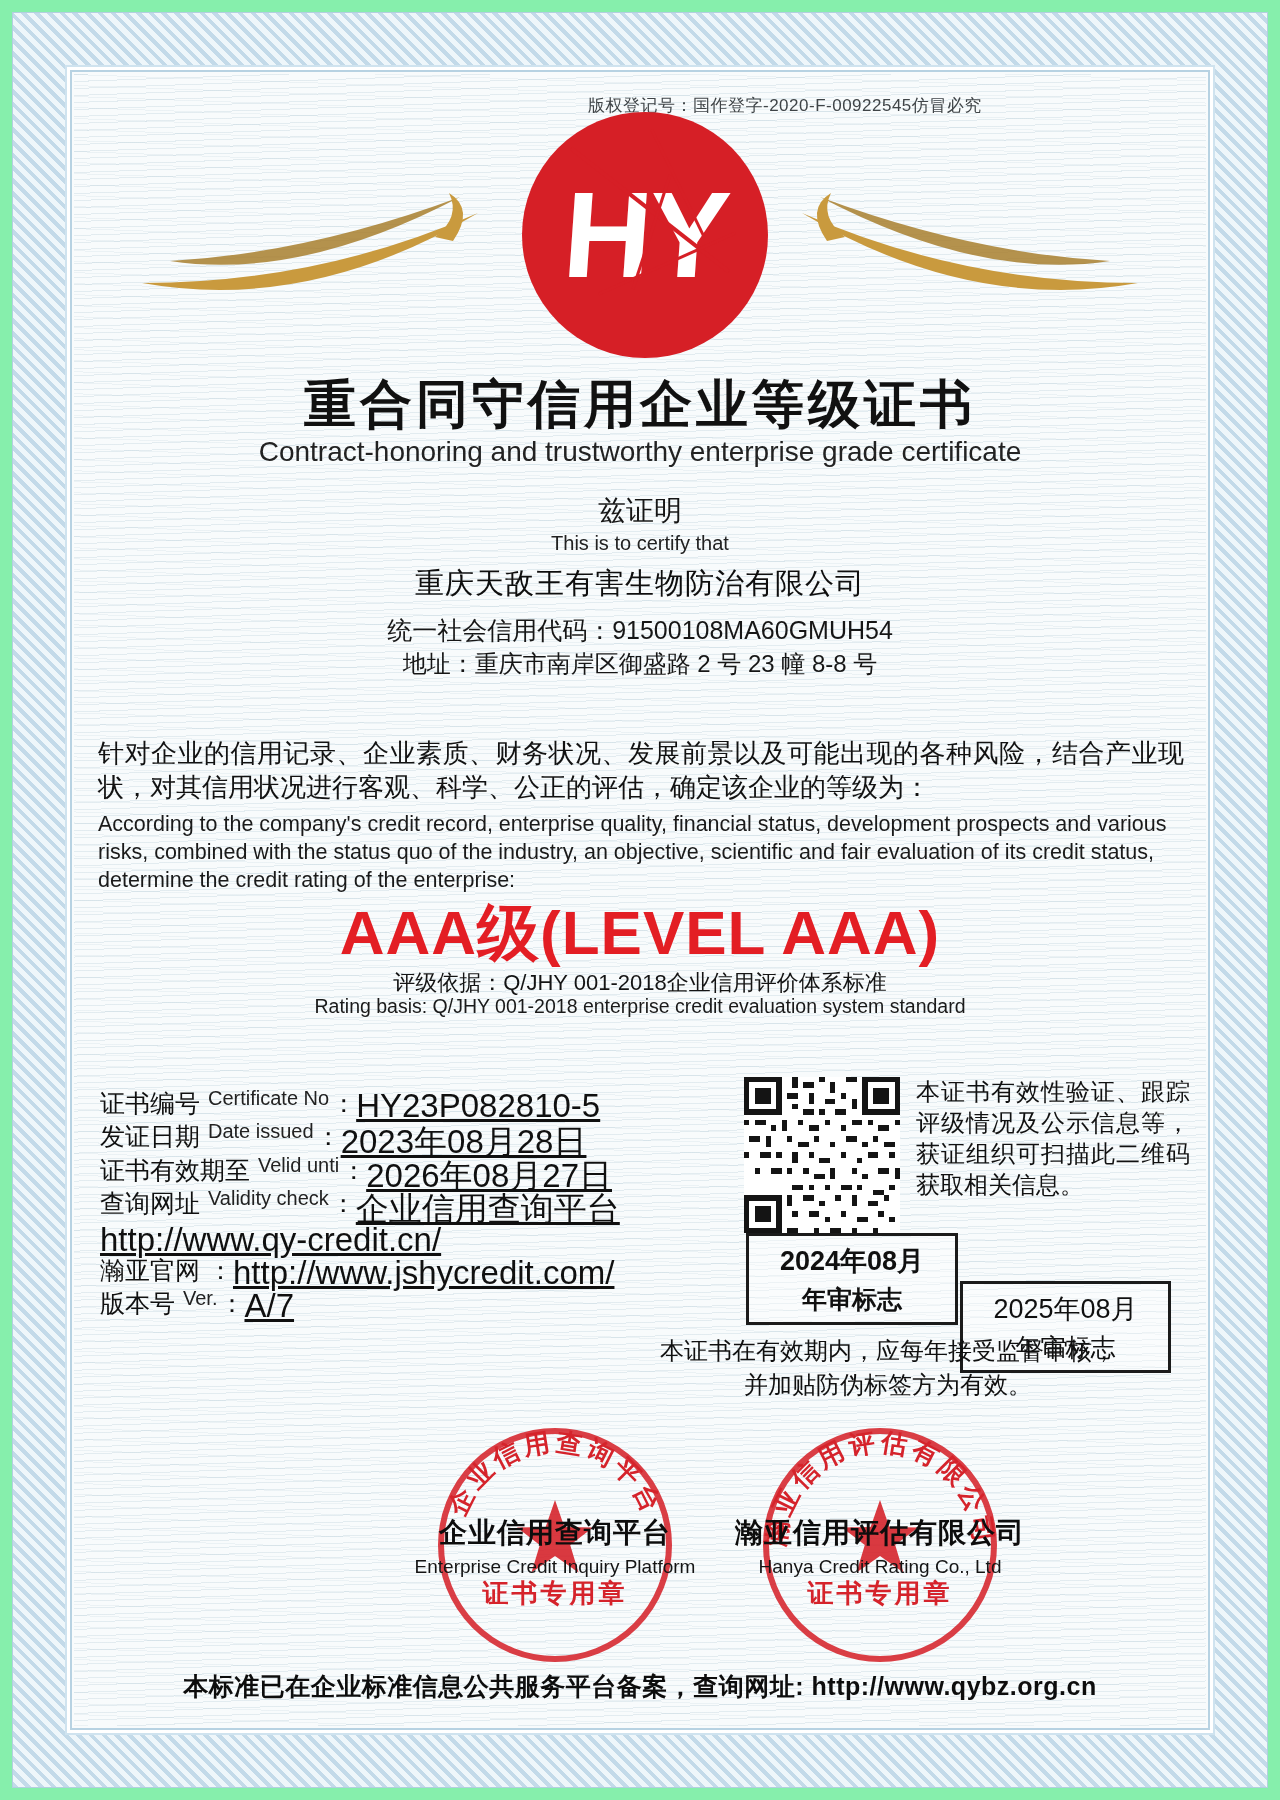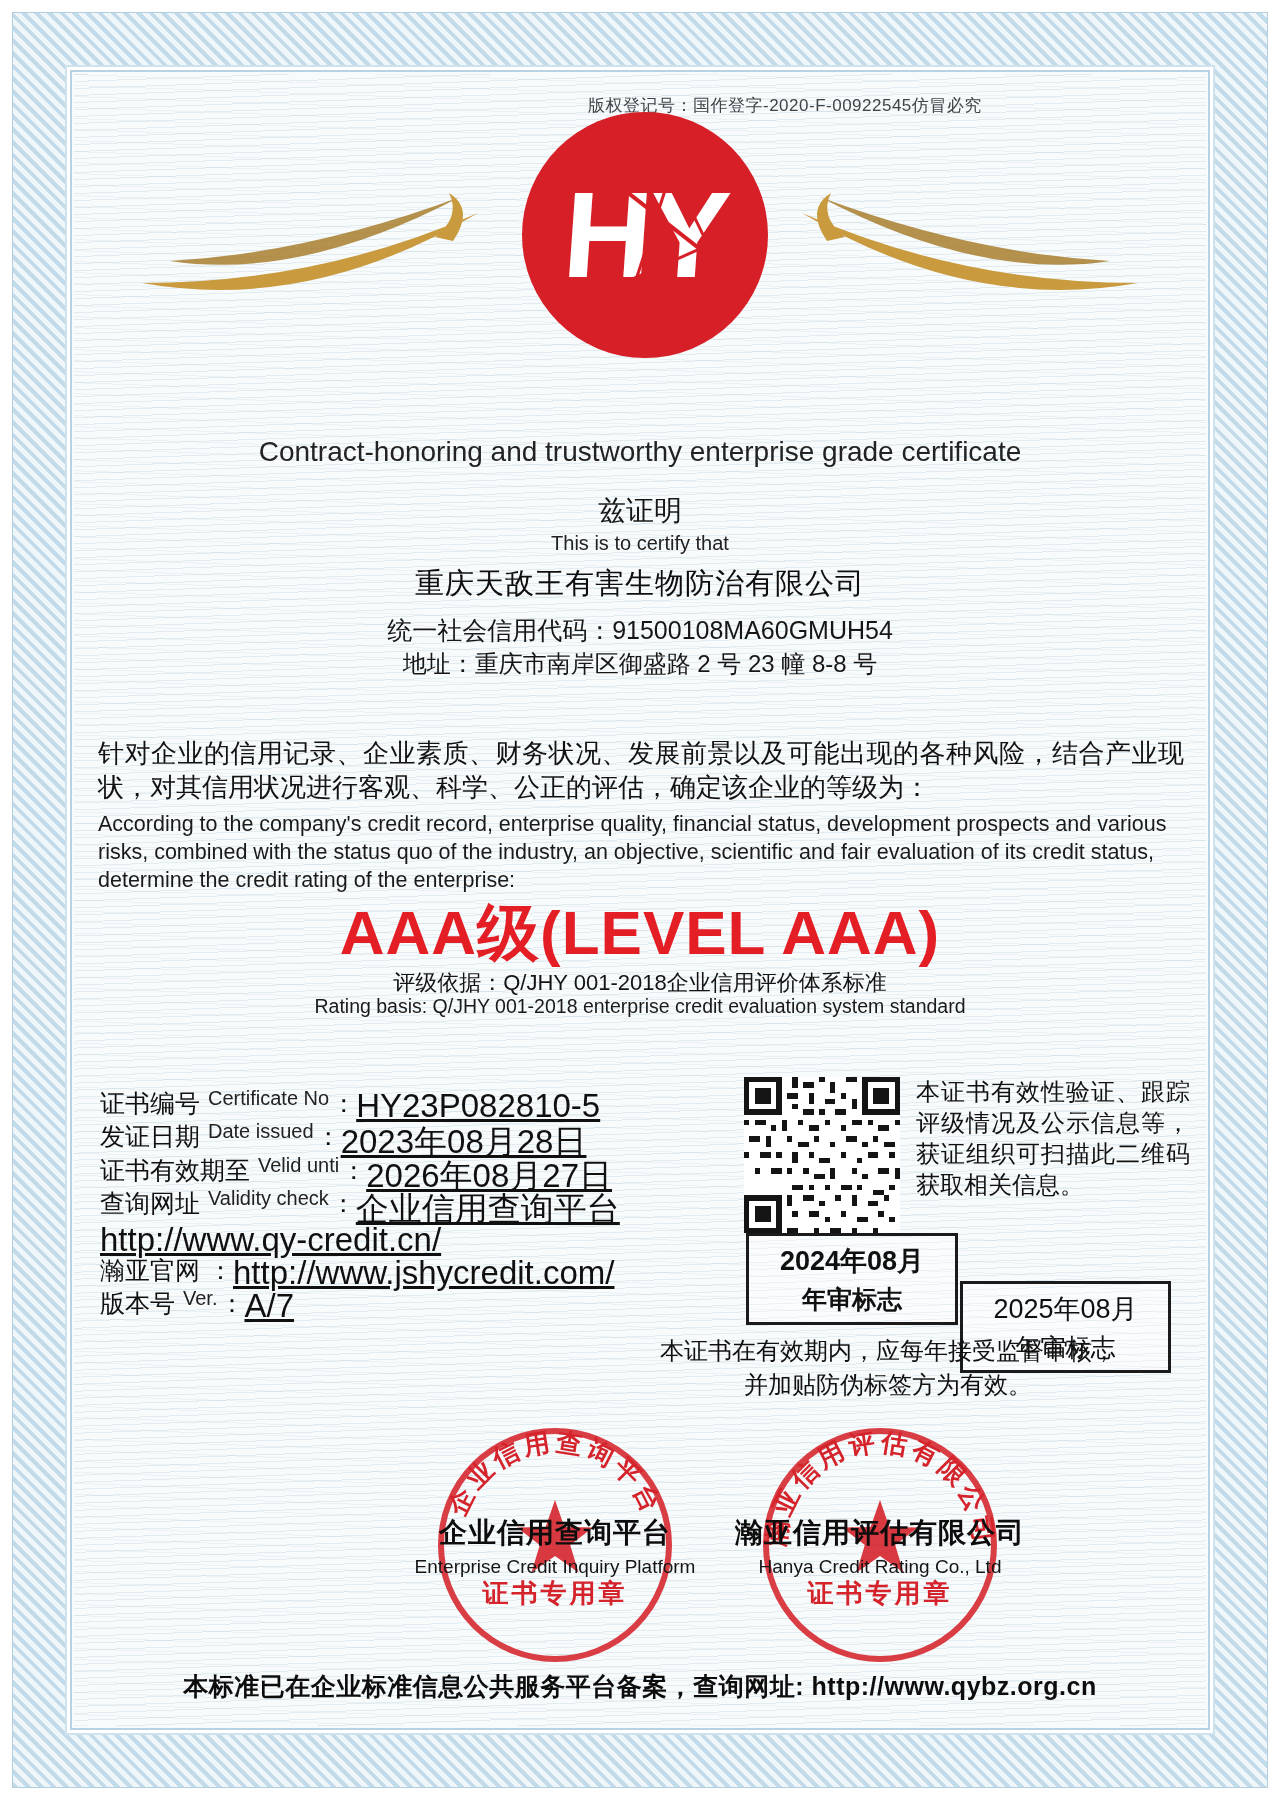--- a/index.html
+++ b/index.html
@@ -1,16 +1,16 @@
 <!DOCTYPE html>
 <html><head>
 <meta charset="utf-8">
 <style>
   html,body{margin:0;padding:0;background:#e8eef1;}
-  .page{position:relative;width:1280px;height:1800px;margin:0 auto;background:#ffffff;
+  .page{position:relative;width:1280px;height:1800px;margin:0 auto;background:#86efac;
         font-family:"Liberation Sans", sans-serif;color:#1c1c1c;overflow:hidden;}
   
   .frame-band{position:absolute;inset:12px;border:1px solid #b3cfdf;
     background:
       repeating-linear-gradient(45deg,#c3dae9 0 4px,#eef6fa 4px 9px),
       repeating-linear-gradient(-45deg,rgba(163,199,219,.5) 0 3px,rgba(255,255,255,0) 3px 8px);}
   .frame-inner{position:absolute;inset:70px;background:#f8fbfc;border:2px solid #b7d2e2;
     box-shadow:0 0 0 3px #ffffff,0 0 0 5px #cfe3ef;}
   .waves{position:absolute;inset:74px;
     background:
@@ -102,20 +102,21 @@
   </svg>
 
   <div class="abs logo">
     <span class="hy">HY</span>
     <div class="crack c1"></div>
     <div class="crack c2"></div>
     <div class="crack c3"></div>
     <div class="crack c4"></div>
   </div>
 
+  <div class="abs ctr title-zh">重合同守信用企业等级证书</div>
   <div class="abs ctr title-en">Contract-honoring and trustworthy enterprise grade certificate</div>
   <div class="abs ctr certify-zh">兹证明</div>
   <div class="abs ctr certify-en">This is to certify that</div>
 
   <div class="abs ctr company-name">重庆天敌王有害生物防治有限公司</div>
   <div class="abs ctr credit-code">统一社会信用代码：91500108MA60GMUH54</div>
   <div class="abs ctr address">地址：重庆市南岸区御盛路 2 号 23 幢 8-8 号</div>
 
   <div class="abs eval-zh">针对企业的信用记录、企业素质、财务状况、发展前景以及可能出现的各种风险，结合产业现状，对其信用状况进行客观、科学、公正的评估，确定该企业的等级为：</div>
   <div class="abs eval-en">According to the company's credit record, enterprise quality, financial status, development prospects and various risks, combined with the status quo of the industry, an objective, scientific and fair evaluation of its credit status, determine the credit rating of the enterprise:</div>

